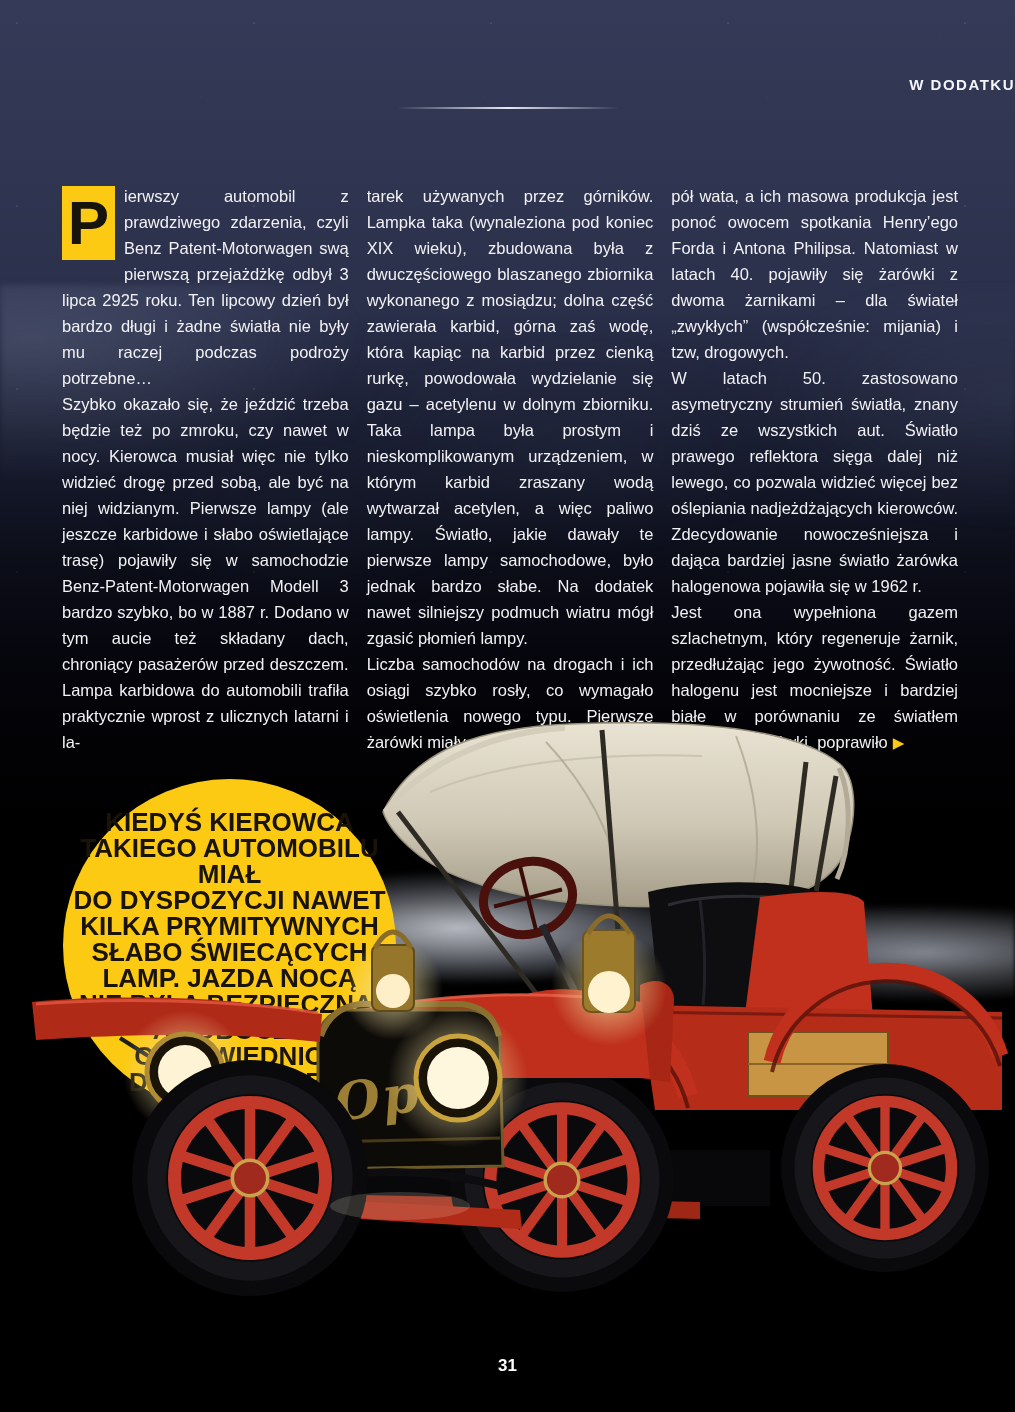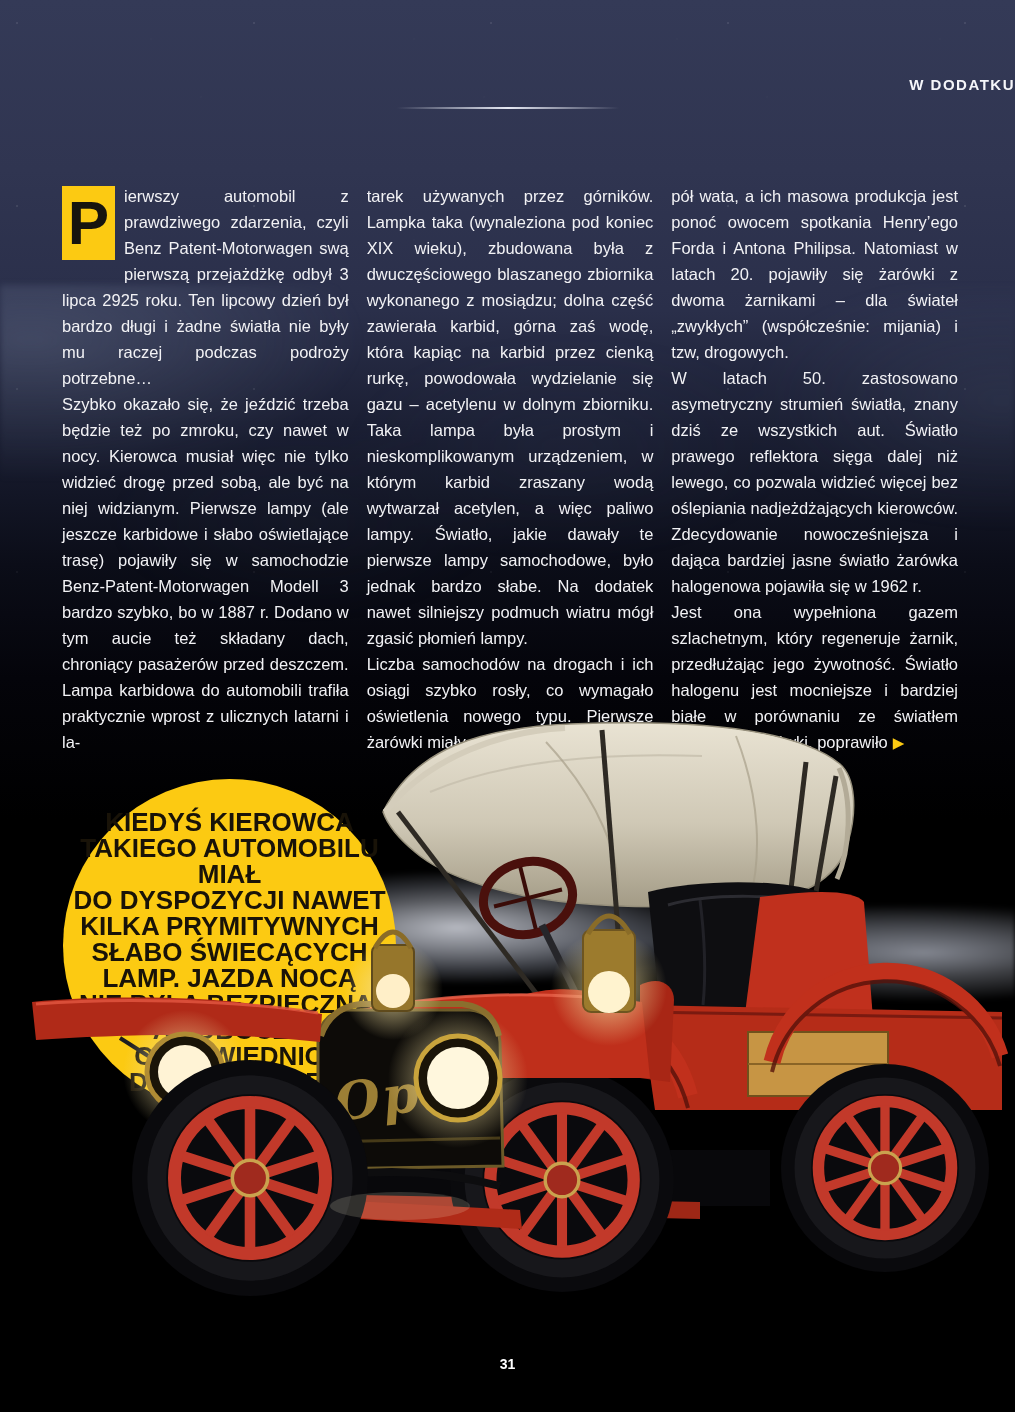--- a/index.html
+++ b/index.html
@@ -65,21 +65,21 @@
     background:#fcca12;display:flex;align-items:flex-start;justify-content:center;
   }
   .pull-circle p{
     margin:4px;padding-top:26px;white-space:pre-line;text-align:center;
     color:#191308;font-weight:bold;font-size:26px;line-height:26px;
   }
   
   .car-scene{position:absolute;left:0;top:700px;width:1015px;height:712px;pointer-events:none;}
   
   .folio{position:absolute;left:0;top:1356px;width:100%;text-align:center;
-    color:#fff;font-weight:bold;font-size:14px;}
+    color:#fff;font-weight:bold;font-size:17px;}
 </style>
 </head>
 <body>
 
 <div class="page">
   <div class="stars"></div>
   <div class="trees"></div>
 
   <header class="masthead">
     <div class="label">W DODATKU</div>
@@ -89,21 +89,21 @@
   <main class="columns">
     <div class="col">
       <p><span class="dropcap">P</span><span>ierwszy automobil z prawdziwego zdarzenia, czyli Benz Patent-Motorwagen swą pierwszą przejażdżkę odbył 3 lipca 2925 roku. Ten lipcowy dzień był bardzo długi i żadne światła nie były mu raczej podczas podroży potrzebne…</span></p>
       <p>Szybko okazało się, że jeździć trzeba będzie też po zmroku, czy nawet w nocy. Kierowca musiał więc nie tylko widzieć drogę przed sobą, ale być na niej widzianym. Pierwsze lampy (ale jeszcze karbidowe i słabo oświetlające trasę) pojawiły się w samochodzie Benz-Patent-Motorwagen Modell 3 bardzo szybko, bo w 1887 r. Dodano w tym aucie też składany dach, chroniący pasażerów przed deszczem. Lampa karbidowa do automobili trafiła praktycznie wprost z ulicznych latarni i la-</p>
     </div>
     <div class="col">
       <p>tarek używanych przez górników. Lampka taka (wynaleziona pod koniec XIX wieku), zbudowana była z dwuczęściowego blaszanego zbiornika wykonanego z mosiądzu; dolna część zawierała karbid, górna zaś wodę, która kapiąc na karbid przez cienką rurkę, powodowała wydzielanie się gazu – acetylenu w dolnym zbiorniku. Taka lampa była prostym i nieskomplikowanym urządzeniem, w którym karbid zraszany wodą wytwarzał acetylen, a więc paliwo lampy. Światło, jakie dawały te pierwsze lampy samochodowe, było jednak bardzo słabe. Na dodatek nawet silniejszy podmuch wiatru mógł zgasić płomień lampy.</p>
       <p>Liczba samochodów na drogach i ich osiągi szybko rosły, co wymagało oświetlenia nowego typu. Pierwsze żarówki miały moc</p>
     </div>
     <div class="col">
-      <p>pół wata, a ich masowa produkcja jest ponoć owocem spotkania Henry’ego Forda i Antona Philipsa. Natomiast w latach 20. pojawiły się żarówki z dwoma żarnikami – dla świateł „zwykłych” (współcześnie: mijania) i tzw, drogowych.</p>
+      <p>pół wata, a ich masowa produkcja jest ponoć owocem spotkania Henry’ego Forda i Antona Philipsa. Natomiast w latach 40. pojawiły się żarówki z dwoma żarnikami – dla świateł „zwykłych” (współcześnie: mijania) i tzw, drogowych.</p>
       <p>W latach 50. zastosowano asymetryczny strumień światła, znany dziś ze wszystkich aut. Światło prawego reflektora sięga dalej niż lewego, co pozwala widzieć więcej bez oślepiania nadjeżdżających kierowców. Zdecydowanie nowocześniejsza i dająca bardziej jasne światło żarówka halogenowa pojawiła się w 1962 r.</p>
       <p><span>Jest ona wypełniona gazem szlachetnym, który regeneruje żarnik, przedłużając jego żywotność. Światło halogenu jest mocniejsze i bardziej białe w porównaniu ze światłem klasycznej żarówki, poprawiło</span><span class="cont-arrow">▶</span></p>
     </div>
   </main>
 
   <div class="streak"></div>
 
   <div class="pull-circle">
     <p>KIEDYŚ KIEROWCA
 TAKIEGO AUTOMOBILU MIAŁ

